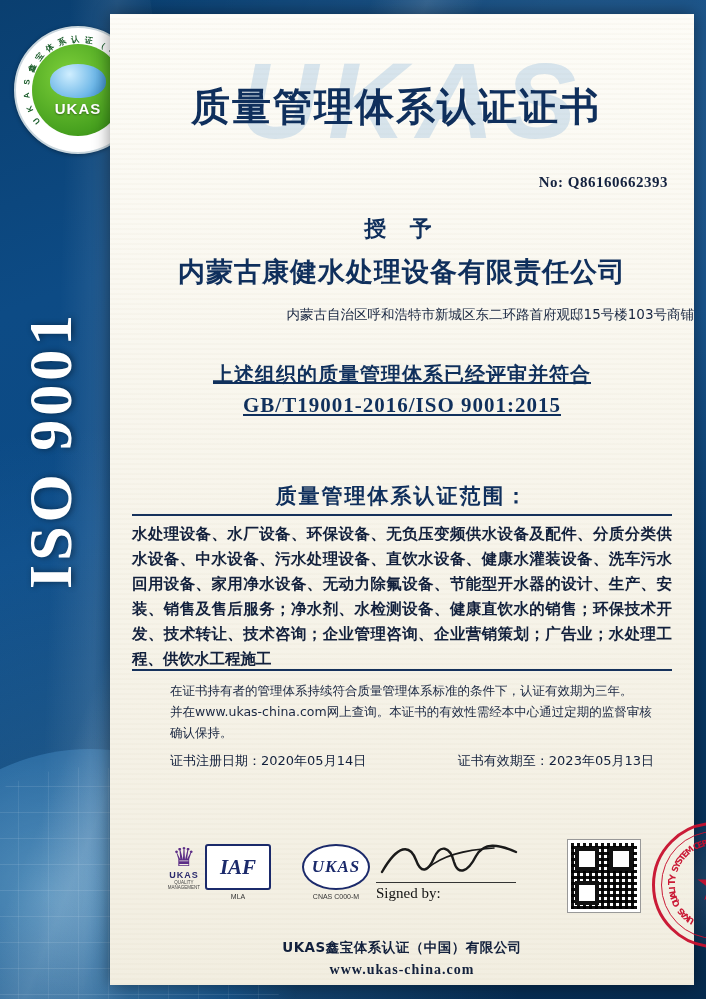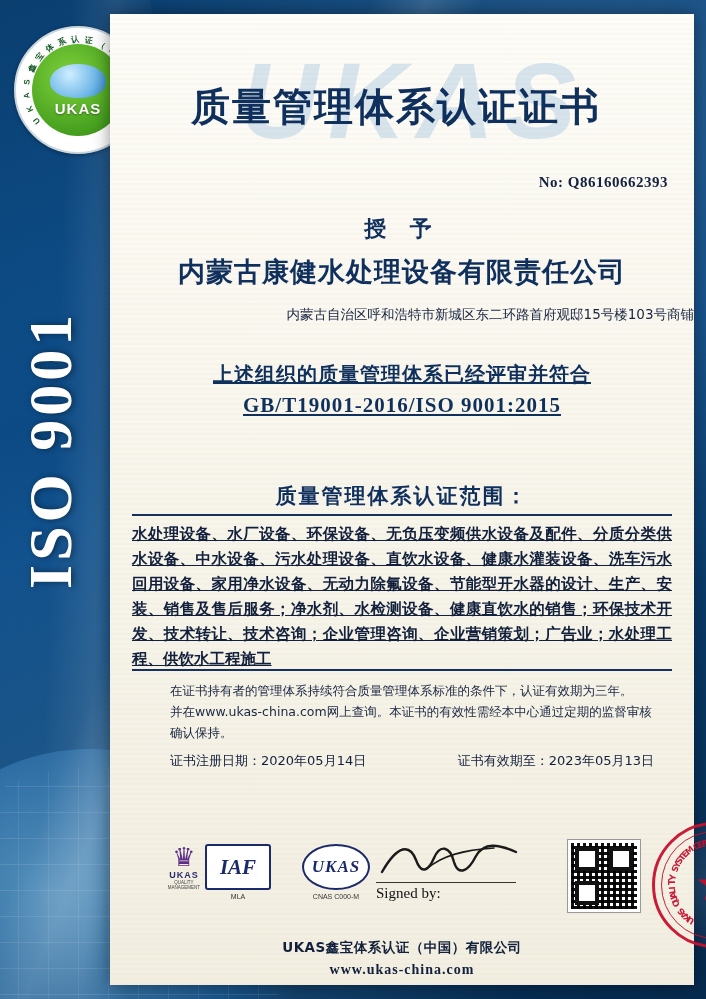--- a/index.html
+++ b/index.html
@@ -134,21 +134,21 @@
     position:absolute;left:0;right:0;top:468px;text-align:center;
     font-size:21px;font-weight:bold;color:#0f2f5c;letter-spacing:2px;
     font-family:"DejaVu Sans", sans-serif;
   }
   .rule{
     position:absolute;left:22px;right:22px;top:500px;height:2px;background:#16325c;
   }
   .scope-body{
     position:absolute;left:22px;right:22px;top:508px;
     font-size:15.5px;font-weight:bold;color:#12203c;line-height:25px;
-    font-family:"DejaVu Sans", sans-serif;text-align:justify;text-decoration:underline;
+    font-family:"DejaVu Sans", sans-serif;text-align:justify;
   }
   .rule2{
     position:absolute;left:22px;right:22px;top:655px;height:2px;background:#16325c;
   }
   .note{
     position:absolute;left:60px;right:40px;top:666px;
     font-size:12.5px;color:#1a2742;line-height:21px;
     font-family:"DejaVu Sans", sans-serif;
   }
   .dates{

